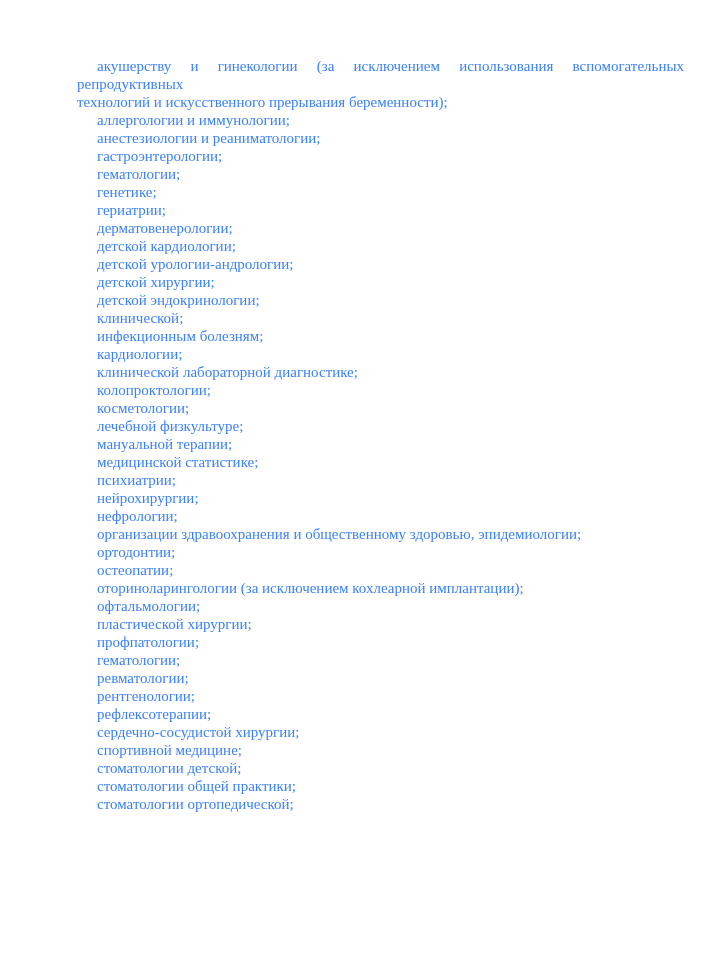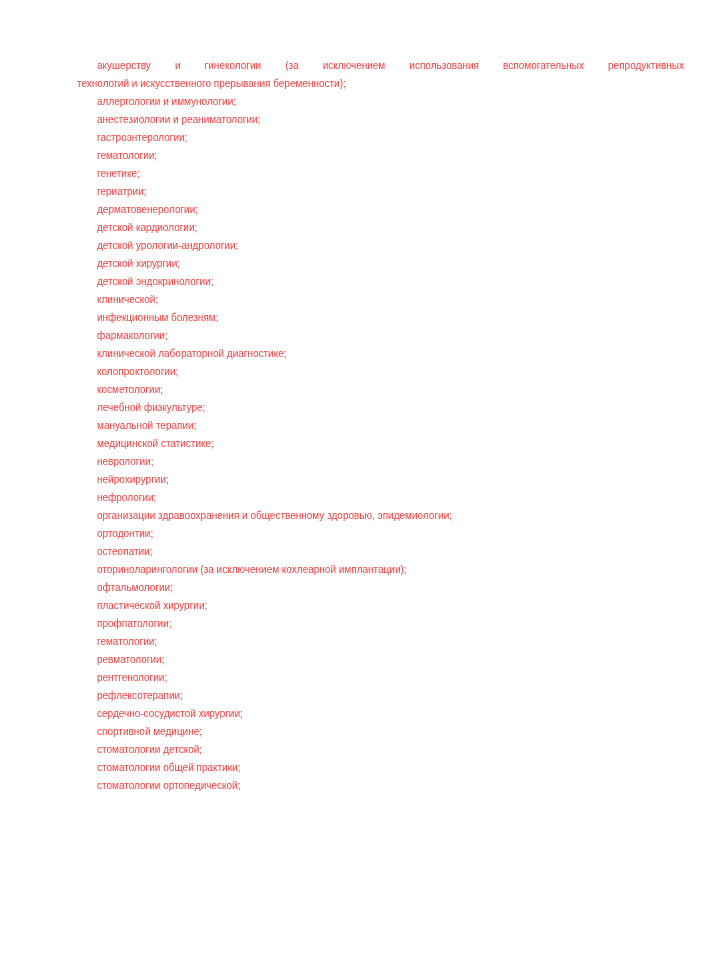--- a/index.html
+++ b/index.html
@@ -12,24 +12,24 @@
     width: 721px;
     height: 960px;
     background: #ffffff;
     overflow: hidden;
   }
   .text-block {
     position: absolute;
     left: 77px;
     top: 57px;
     width: 607px;
-    font-family: Liberation Sans, sans-serif;
-    font-size: 10px;
+    font-family: Liberation Serif, serif;
+    font-size: 15px;
     line-height: 18px;
-    color: #ef4444;
+    color: #3b82f6;
   }
   .line {
     white-space: nowrap;
   }
   .line.indent {
     padding-left: 20px;
   }
   .line.fill {
     white-space: normal;
     padding-left: 0;
@@ -51,28 +51,28 @@
       <div class="line indent">гематологии;</div>
       <div class="line indent">генетике;</div>
       <div class="line indent">гериатрии;</div>
       <div class="line indent">дерматовенерологии;</div>
       <div class="line indent">детской кардиологии;</div>
       <div class="line indent">детской урологии-андрологии;</div>
       <div class="line indent">детской хирургии;</div>
       <div class="line indent">детской эндокринологии;</div>
       <div class="line indent">клинической;</div>
       <div class="line indent">инфекционным болезням;</div>
-      <div class="line indent">фармакологии;</div>
+      <div class="line indent">кардиологии;</div>
       <div class="line indent">клинической лабораторной диагностике;</div>
       <div class="line indent">колопроктологии;</div>
       <div class="line indent">косметологии;</div>
       <div class="line indent">лечебной физкультуре;</div>
       <div class="line indent">мануальной терапии;</div>
       <div class="line indent">медицинской статистике;</div>
-      <div class="line indent">неврологии;</div>
+      <div class="line indent">психиатрии;</div>
       <div class="line indent">нейрохирургии;</div>
       <div class="line indent">нефрологии;</div>
       <div class="line indent">организации здравоохранения и общественному здоровью, эпидемиологии;</div>
       <div class="line indent">ортодонтии;</div>
       <div class="line indent">остеопатии;</div>
       <div class="line indent">оториноларингологии (за исключением кохлеарной имплантации);</div>
       <div class="line indent">офтальмологии;</div>
       <div class="line indent">пластической хирургии;</div>
       <div class="line indent">профпатологии;</div>
       <div class="line indent">гематологии;</div>

